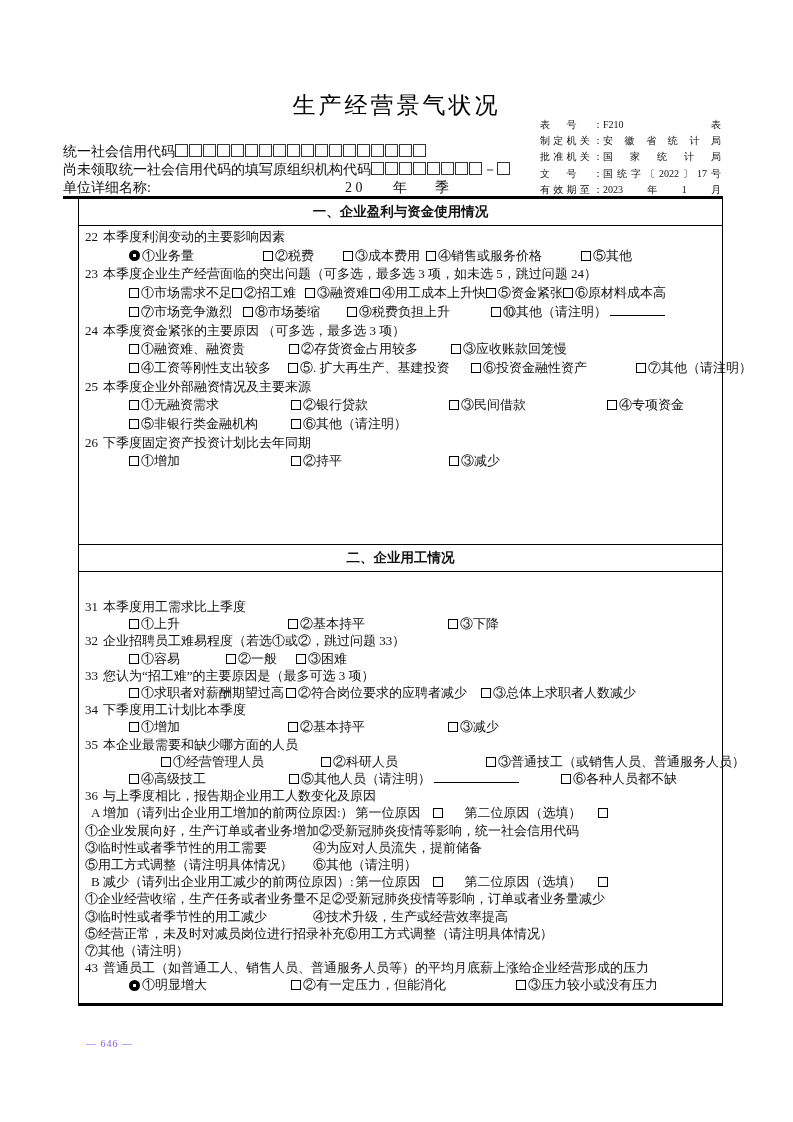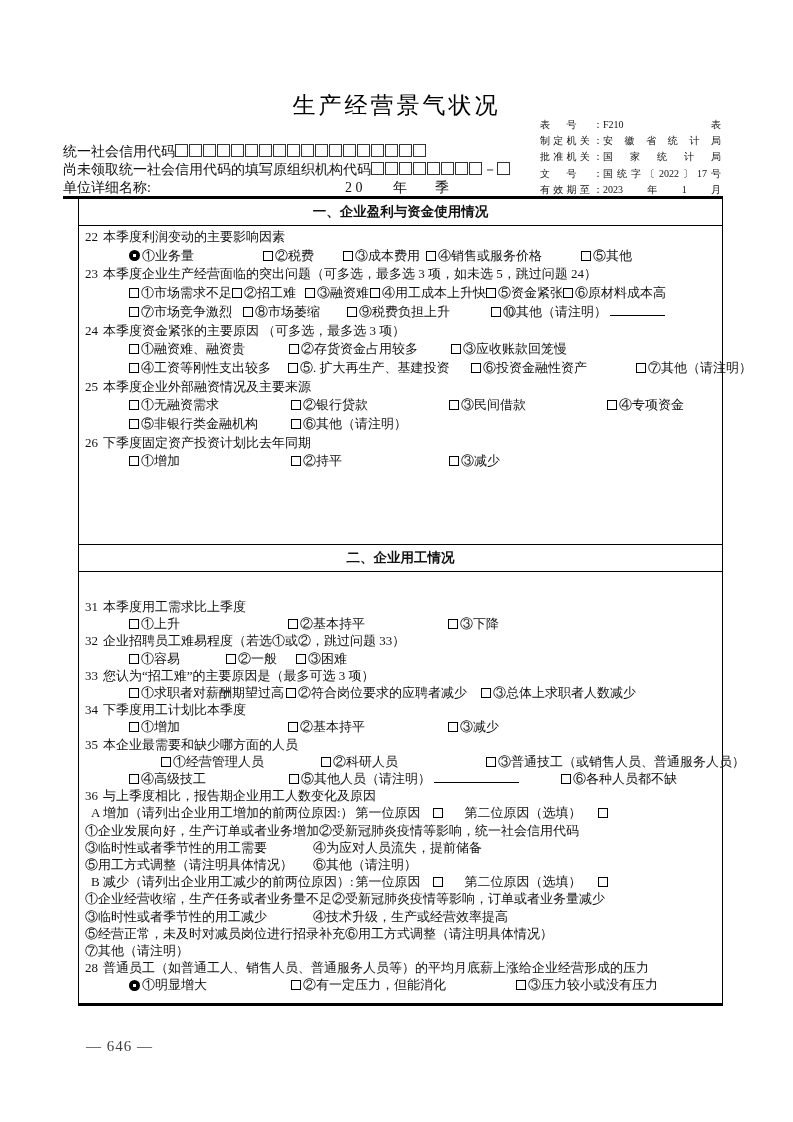--- a/index.html
+++ b/index.html
@@ -35,21 +35,21 @@
       vertical-align:-1px;background:#fff;box-sizing:border-box;}
   .ck{display:inline-block;width:11px;height:11px;border-radius:50%;margin-right:2px;vertical-align:-1.5px;
       background:radial-gradient(circle at 50% 50%, #fff 0 1.6px, #000 1.7px);}
   .ul{display:inline-block;border-bottom:1.2px solid #000;height:11px;margin-left:3px;vertical-align:0;}
   .sub-head{padding-left:6px;white-space:nowrap;}
   .shf{margin-left:2px;} .shs{margin-left:20px;}
   .cb.b1{margin-left:12px;} .cb.b2{margin-left:16px;}
   .reason-row{white-space:nowrap;}
   .reason{display:inline-block;}
   .reason.r1{min-width:228px;}
-  .footer{position:absolute;left:86px;top:1038px;font-size:15px;letter-spacing:1px;color:#404040;}
+  .footer{position:absolute;left:86px;top:1038px;font-size:10px;letter-spacing:1px;color:#8b5cf6;}
 </style>
 </head>
 <body>
 
 <div id="page">
   <div class="title">生产经营景气状况</div>
 
   <div class="meta">
     <div class="meta-row">
       <span class="meta-label">表号：</span><span class="meta-value">F210表</span></div>
@@ -136,20 +136,20 @@
           <div class="reason-row"><span class="reason r1">①企业发展向好，生产订单或者业务增加</span><span class="reason">②受新冠肺炎疫情等影响，统一社会信用代码</span></div>
           <div class="reason-row"><span class="reason r1">③临时性或者季节性的用工需要</span><span class="reason">④为应对人员流失，提前储备</span></div>
           <div class="reason-row"><span class="reason r1">⑤用工方式调整（请注明具体情况）</span><span class="reason">⑥其他（请注明）</span></div>
           <div class="sub-head"><span>B 减少（请列出企业用工减少的前两位原因）:</span><span class="shf">第一位原因</span><span class="cb b1"></span><span class="shs">第二位原因（选填）</span><span class="cb b2"></span></div>
           <div class="reason-row"><span class="reason r1">①企业经营收缩，生产任务或者业务量不足</span><span class="reason">②受新冠肺炎疫情等影响，订单或者业务量减少</span></div>
           <div class="reason-row"><span class="reason r1">③临时性或者季节性的用工减少</span><span class="reason">④技术升级，生产或经营效率提高</span></div>
           <div class="reason-row"><span class="reason r1">⑤经营正常，未及时对减员岗位进行招录补充</span><span class="reason">⑥用工方式调整（请注明具体情况）</span></div>
           <div class="reason-row"><span class="reason r1">⑦其他（请注明）</span></div>
         </div>
         <div class="q">
-          <div class="q-text"><span class="q-no">28</span><span class="q-label">普通员工（如普通工人、销售人员、普通服务人员等）的平均月底薪上涨给企业经营形成的压力</span></div>
+          <div class="q-text"><span class="q-no">43</span><span class="q-label">普通员工（如普通工人、销售人员、普通服务人员等）的平均月底薪上涨给企业经营形成的压力</span></div>
           <div class="opts"><span class="opt" style="min-width: 162px;"><span class="ck"></span><span class="ol">①明显增大</span></span><span class="opt" style="min-width: 225px;"><span class="cb"></span><span class="ol">②有一定压力，但能消化</span></span><span class="opt"><span class="cb"></span><span class="ol">③压力较小或没有压力</span></span></div>
         </div>
       </div>
   </div>
 
   <div class="footer">— 646 —</div>
 </div>
 
 </body></html>

